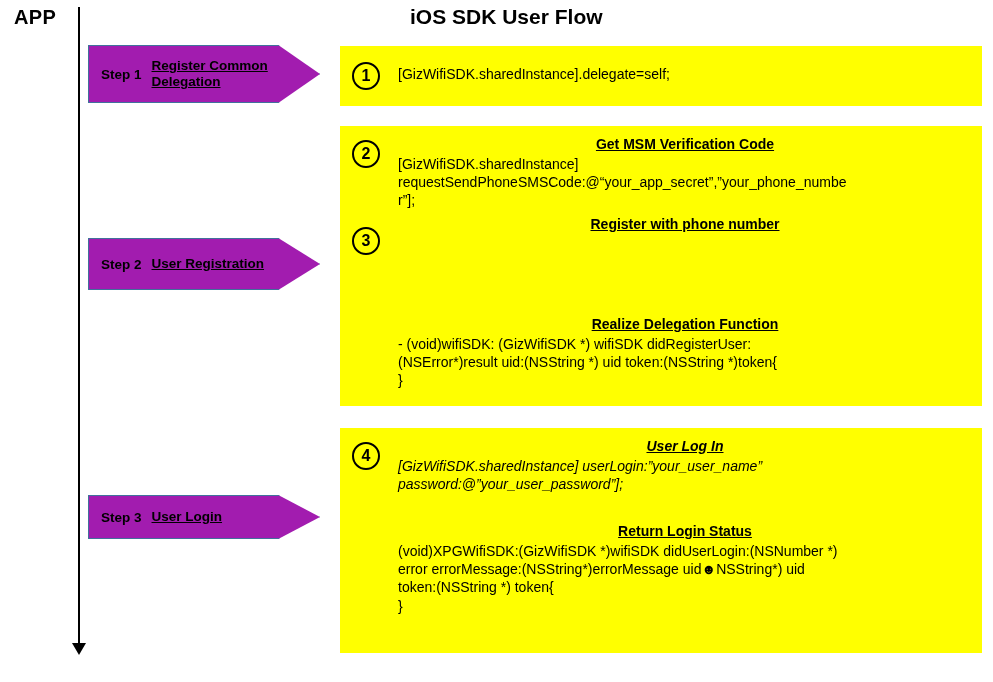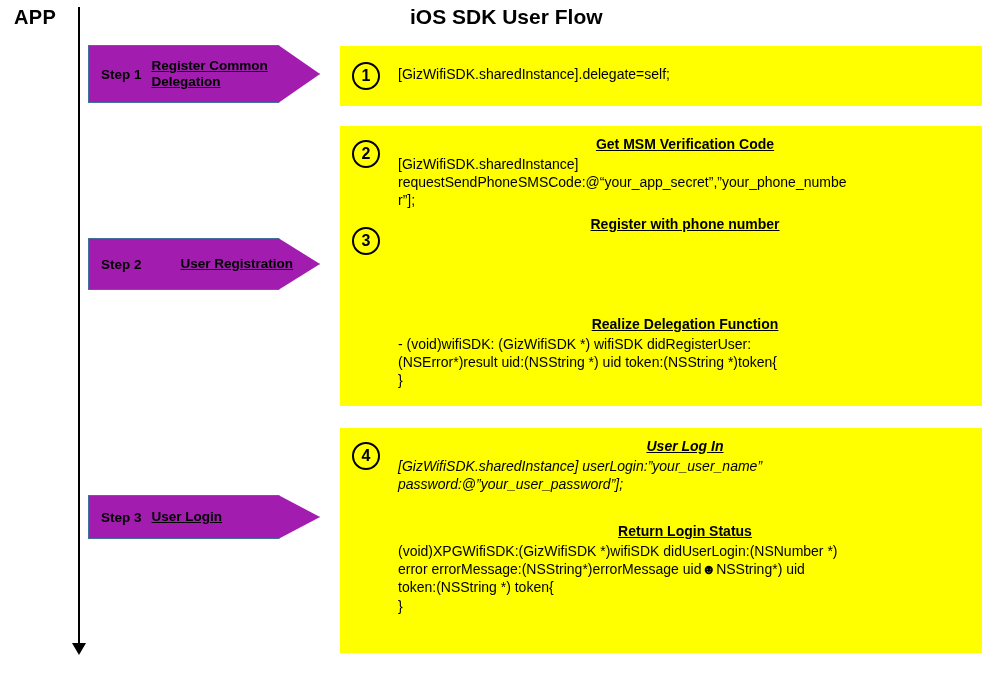--- a/index.html
+++ b/index.html
@@ -62,21 +62,21 @@
     white-space: nowrap;
   }
   .step-arrow .step-title {
     margin-left: 10px;
     white-space: pre-line;
     line-height: 1.15;
     text-decoration: underline;
   }
 
   #step-arrow-1 { left: 88px; top: 45px;  width: 232px; height: 58px; }
-  #step-arrow-2 { left: 88px; top: 238px; width: 232px; height: 52px; gap: 29px; }
+  #step-arrow-2 { left: 88px; top: 238px; width: 232px; height: 52px; }
   #step-arrow-3 { left: 88px; top: 495px; width: 232px; height: 44px; }
 
   
   .code-panel {
     position: absolute;
     background: #ffff00;
     left: 340px;
     width: 642px;
     box-sizing: border-box;
     padding: 8px 10px 8px 12px;

